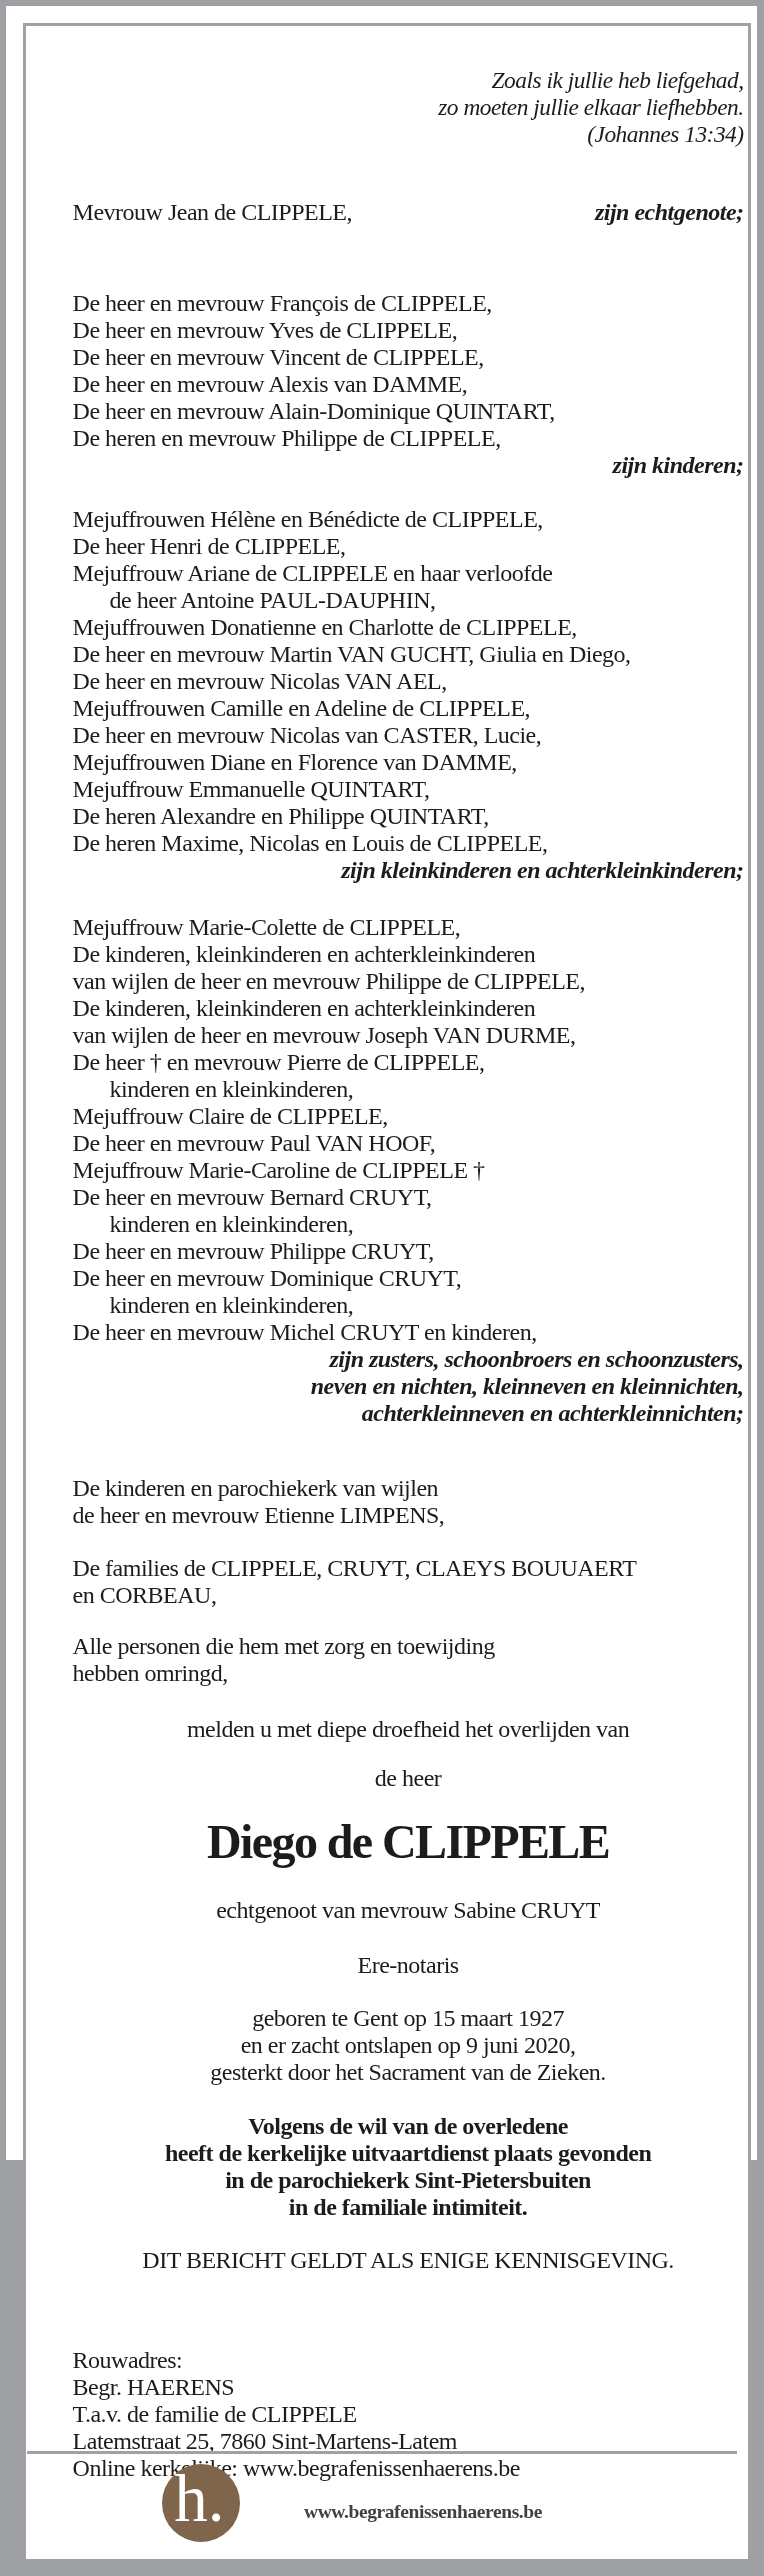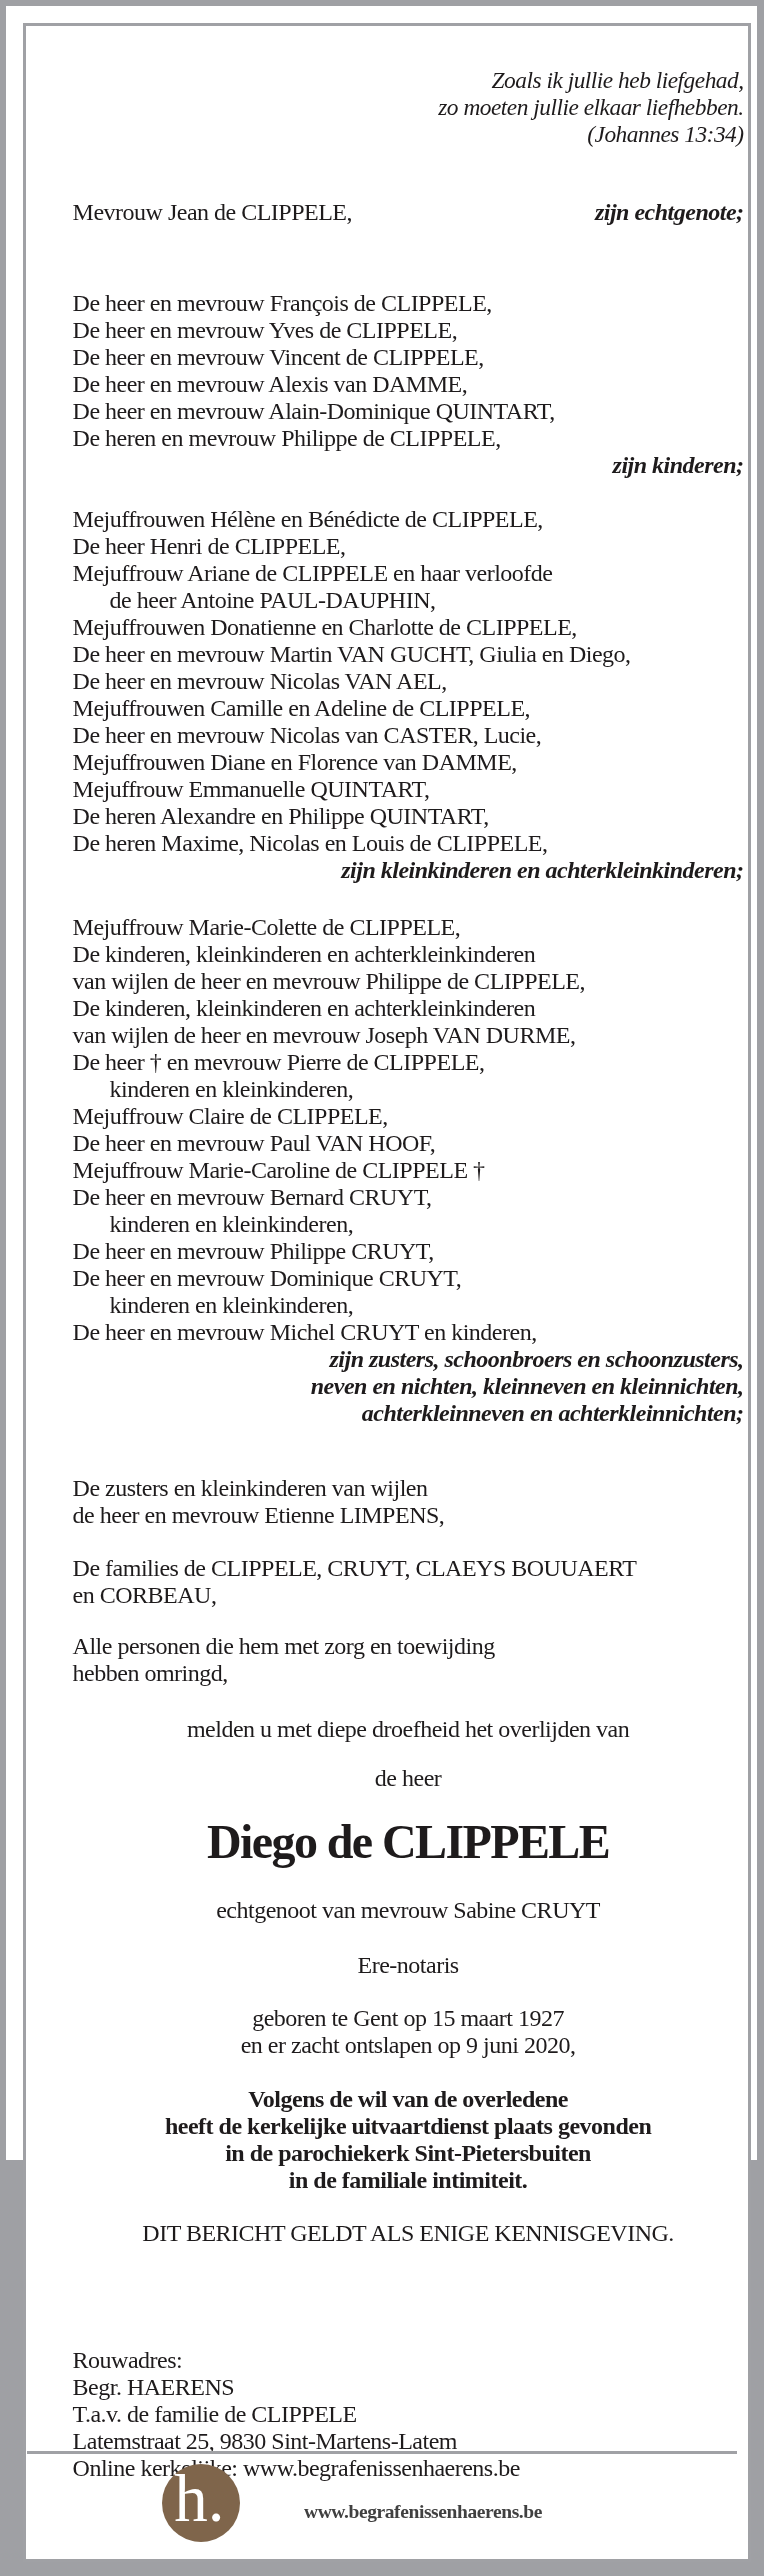--- a/index.html
+++ b/index.html
@@ -103,21 +103,21 @@
         <span class="line">De heer en mevrouw Philippe CRUYT,</span>
         <span class="line">De heer en mevrouw Dominique CRUYT,</span>
         <span class="line indent">kinderen en kleinkinderen,</span>
         <span class="line">De heer en mevrouw Michel CRUYT en kinderen,</span>
         <span class="line right italbold">zijn zusters, schoonbroers en schoonzusters,</span>
         <span class="line right italbold">neven en nichten, kleinneven en kleinnichten,</span>
         <span class="line right italbold">achterkleinneven en achterkleinnichten;</span>
       </div>
 
       <div class="block" style="top:1413px">
-        <span class="line">De zusters en kleinkinderen van wijlen</span>
+        <span class="line">De kinderen en parochiekerk van wijlen</span>
         <span class="line">de heer en mevrouw Etienne LIMPENS,</span>
       </div>
 
       <div class="block" style="top:1493px">
         <span class="line">De families de CLIPPELE, CRUYT, CLAEYS BOUUAERT</span>
         <span class="line">en CORBEAU,</span>
       </div>
 
       <div class="block" style="top:1571px">
         <span class="line">Alle personen die hem met zorg en toewijding</span>
@@ -125,32 +125,33 @@
       </div>
 
       <div class="block center" style="top:1654px">
         <span class="line">melden u met diepe droefheid het overlijden van</span>
         <span class="line" style="margin-top:22px">de heer</span>
         <span class="line deceased-name" style="margin-top:22px">Diego de CLIPPELE</span>
         <span class="line" style="margin-top:28px">echtgenoot van mevrouw Sabine CRUYT</span>
         <span class="line" style="margin-top:28px">Ere-notaris</span>
         <span class="line" style="margin-top:26.5px">geboren te Gent op 15 maart 1927</span>
         <span class="line">en er zacht ontslapen op 9 juni 2020,</span>
+        <span class="line">gesterkt door het Sacrament van de Zieken.</span>
         <span class="line bold" style="margin-top:26.5px">Volgens de wil van de overledene</span>
         <span class="line bold">heeft de kerkelijke uitvaartdienst plaats gevonden</span>
         <span class="line bold">in de parochiekerk Sint-Pietersbuiten</span>
         <span class="line bold">in de familiale intimiteit.</span>
         <span class="line" style="margin-top:26.5px">DIT BERICHT GELDT ALS ENIGE KENNISGEVING.</span>
       </div>
 
       <div class="block" style="top:2285px">
         <span class="line">Rouwadres:</span>
         <span class="line">Begr. HAERENS</span>
         <span class="line">T.a.v. de familie de CLIPPELE</span>
-        <span class="line">Latemstraat 25, 9830 Sint-Martens-Latem</span>
+        <span class="line">Latemstraat 25, 7860 Sint-Martens-Latem</span>
         <span class="line">Online kerkelijke: www.begrafenissenhaerens.be</span>
       </div>
 
     </div>
   </div>
 </div>
 
 <div class="divider"></div>
 <div class="logo"><span>h.</span></div>
 <div class="logo-url">www.begrafenissenhaerens.be</div>

